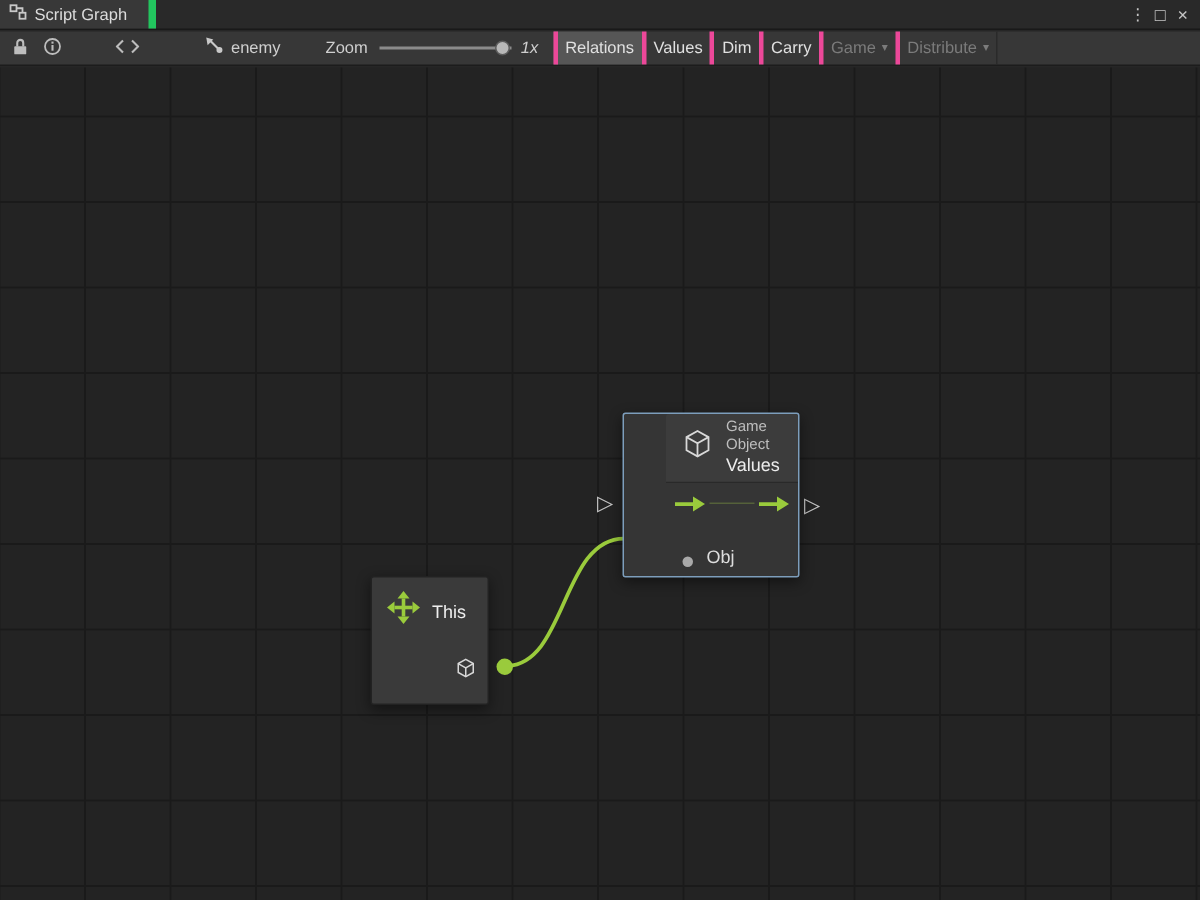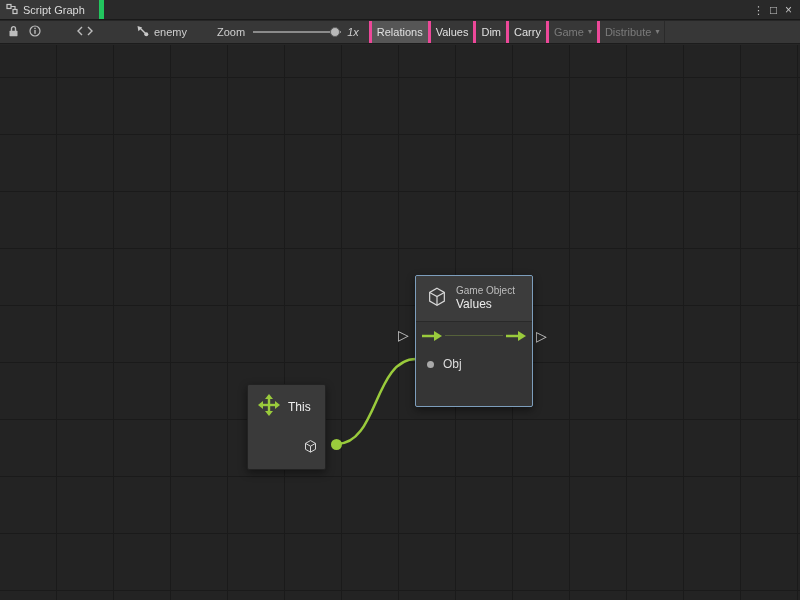--- a/index.html
+++ b/index.html
@@ -45,31 +45,31 @@
     background-color:#232323;
     background-image:
       linear-gradient(to right, #1a1a1a 1px, transparent 1px),
       linear-gradient(to bottom, #1a1a1a 1px, transparent 1px);
     background-size:57px 57px;
     background-position:-1px 32px; }
   .edges { position:absolute; left:0; top:0; width:800px; height:555px; pointer-events:none; }
 
   .node { position:absolute; background:#383838; border:1px solid #222;
     border-radius:2px; box-shadow:0 3px 9px rgba(0,0,0,0.45); }
-  .node.destroy { left:415px; top:230px; width:118px; height:132px;
-    border:1px solid #7d9ebc; background:#353535; }
+  .node.destroy { left:415px; top:230px; width:118px; height:110px;
+    border:1px solid #7d9ebc; background:#353535;padding-left:28px; }
   .n-header { height:46px; display:flex; align-items:center; gap:8px; padding:0 10px;
     background:#3c3c3c; border-bottom:1px solid #292929; border-radius:2px 2px 0 0; }
   .n-type { font-size:10px; color:#bdbdbd; line-height:12px; }
   .n-title { font-size:12px; color:#ececec; line-height:15px; }
   .flow-row { position:relative; height:28px; }
   .rel-line { position:absolute; left:29px; right:29px; top:13px; height:1px; background:#55613a; }
   .arrow-left  { position:absolute; left:5px;  top:7px; }
   .arrow-right { position:absolute; right:5px; top:7px; }
-  .obj-row { display:flex; align-items:center; height:28px; padding-left:11px; gap:9px; }
+  .obj-row { display:flex; align-items:flex-end; height:28px; padding-left:11px; gap:9px; }
   .port-dot { width:7px; height:7px; border-radius:50%; background:#a9a9a9; }
   .obj-label { font-size:12px; color:#dddddd; }
 
   .node.this { left:247px; top:339px; width:79px; height:86px; background:#3a3a3a; }
   .this-row { display:flex; align-items:center; gap:7px; padding:8px 0 0 9px; }
   .this-title { font-size:12px; color:#eeeeee; }
   .cube-small { position:absolute; right:7px; bottom:11px; }
 
   .out-dot { position:absolute; left:331px; top:394px; width:11px; height:11px;
     border-radius:50%; background:#9acb3c; }

